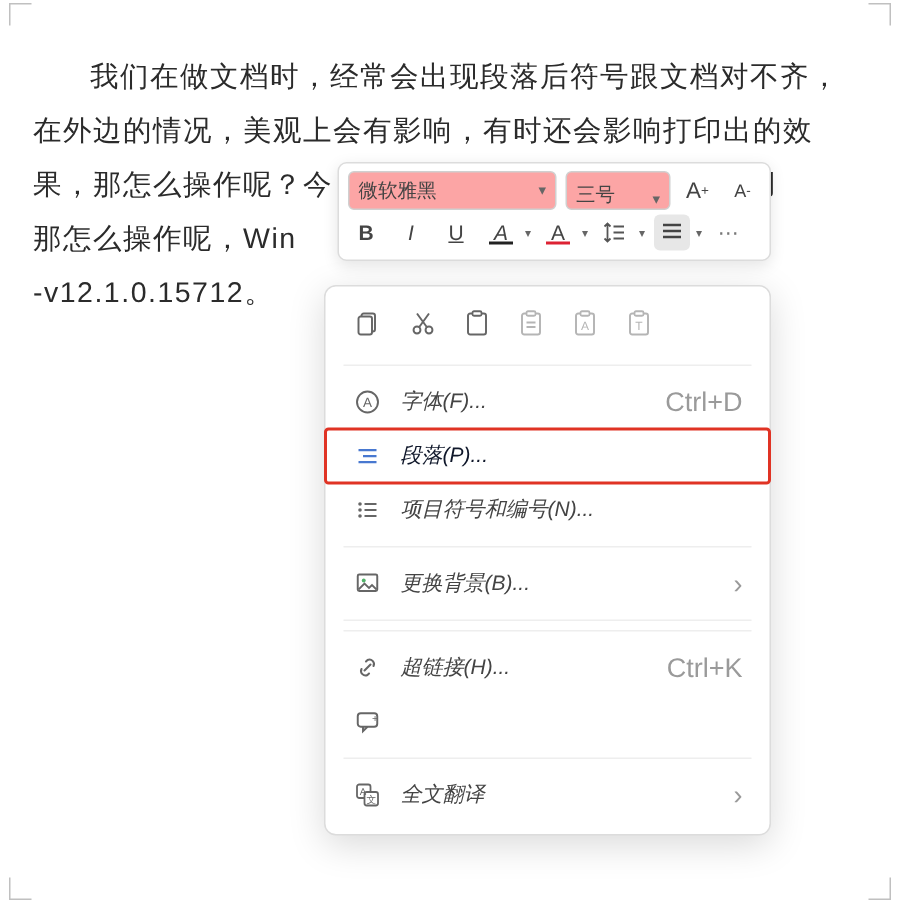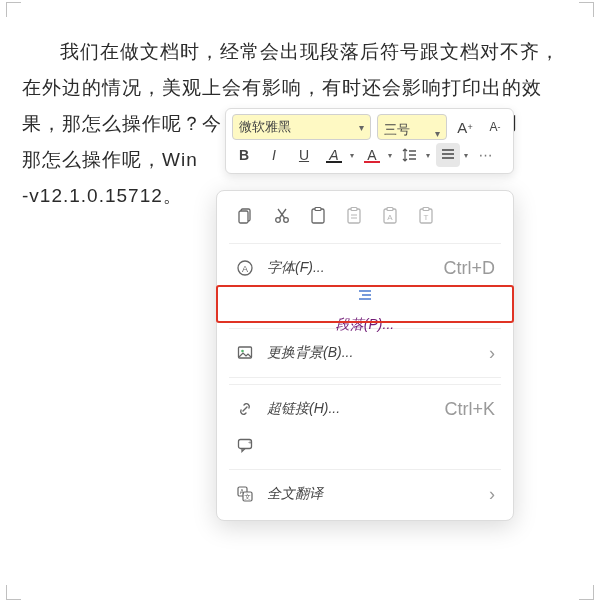--- a/index.html
+++ b/index.html
@@ -29,21 +29,21 @@
   .mini-toolbar{
     position:absolute;left:225px;top:108px;width:275px;
     background:#fff;border:1px solid #dcdcdc;border-radius:6px;
     box-shadow:0 3px 10px rgba(0,0,0,.1);
     padding:4px 6px;
     font-size:13px;color:#444;
   }
   .mini-row{display:flex;align-items:center;gap:6px;height:28px;}
   .combo{
     border:1px solid #d0d0d0;border-radius:4px;height:24px;
-    display:flex;align-items:center;padding:0 6px;background:#fef9c3;
+    display:flex;align-items:center;padding:0 6px;background:#fca5a5;
     font-size:13px;white-space:nowrap;
   }
   .combo .caret{margin-left:auto;font-size:10px;color:#666;padding-left:6px;}
   .font-combo{flex:1;min-width:0;}
   .size-combo{width:56px;align-items:flex-end;}
   .sq{
     width:24px;height:24px;display:flex;align-items:center;justify-content:center;
     border-radius:4px;font-size:14px;position:relative;
   }
   .underline-red{position:absolute;left:4px;right:4px;bottom:4px;height:2px;background:#d23;}
@@ -67,22 +67,21 @@
   .menu-item{
     display:flex;align-items:center;height:36px;
     padding:0 18px;gap:12px;font-size:14px;color:#444;
   }
   .menu-item .mi-ic{width:20px;height:20px;display:flex;align-items:center;justify-content:center;color:#555;}
   .menu-item .mi-label{flex:1;white-space:nowrap;font-style:italic;}
   .menu-item .mi-tail{color:#9a9a9a;font-size:18px;}
   .sep{height:1px;background:#eee;margin:6px 12px;}
   .menu-item.highlight{
     outline:2px solid #e03324;outline-offset:-1px;border-radius:2px;
-    color:#701a75;
-    flex-direction:column;
+    color:#0f172a;
   }
   .menu-item.highlight .mi-ic{color:#4878d0;}
 </style>
 </head>
 <body>
 
 <div class="corner tl"></div>
 <div class="corner tr"></div>
 <div class="corner bl"></div>
 <div class="corner br"></div>
@@ -211,20 +210,31 @@
 
   <div class="menu-item highlight">
     <span class="mi-ic">
       <svg width="18" height="18" viewBox="0 0 18 18">
           <path d="M3 5h12M6 9h9M3 13h12" stroke="currentColor" stroke-width="1.5"></path>
         </svg>
     </span>
     <span class="mi-label">段落(P)...</span>
   </div>
 
+  <div class="menu-item">
+    <span class="mi-ic">
+      <svg width="18" height="18" viewBox="0 0 18 18">
+          <circle cx="4" cy="5" r="1.2" fill="#666"></circle>
+          <circle cx="4" cy="9" r="1.2" fill="#666"></circle>
+          <circle cx="4" cy="13" r="1.2" fill="#666"></circle>
+          <path d="M7 5h8M7 9h8M7 13h8" stroke="#666" stroke-width="1.4"></path>
+        </svg>
+    </span>
+    <span class="mi-label">项目符号和编号(N)...</span>
+  </div>
 
   <div class="sep"></div>
 
   <div class="menu-item">
     <span class="mi-ic">
       <svg width="18" height="18" viewBox="0 0 18 18">
           <rect x="2.5" y="3" width="13" height="11" rx="1" fill="none" stroke="#666" stroke-width="1.3"></rect>
           <circle cx="6.5" cy="7" r="1.3" fill="#52b36a"></circle>
           <path d="M3 13l4-4 3 3 2-2 3 3" fill="none" stroke="#666" stroke-width="1.2"></path>
         </svg>

